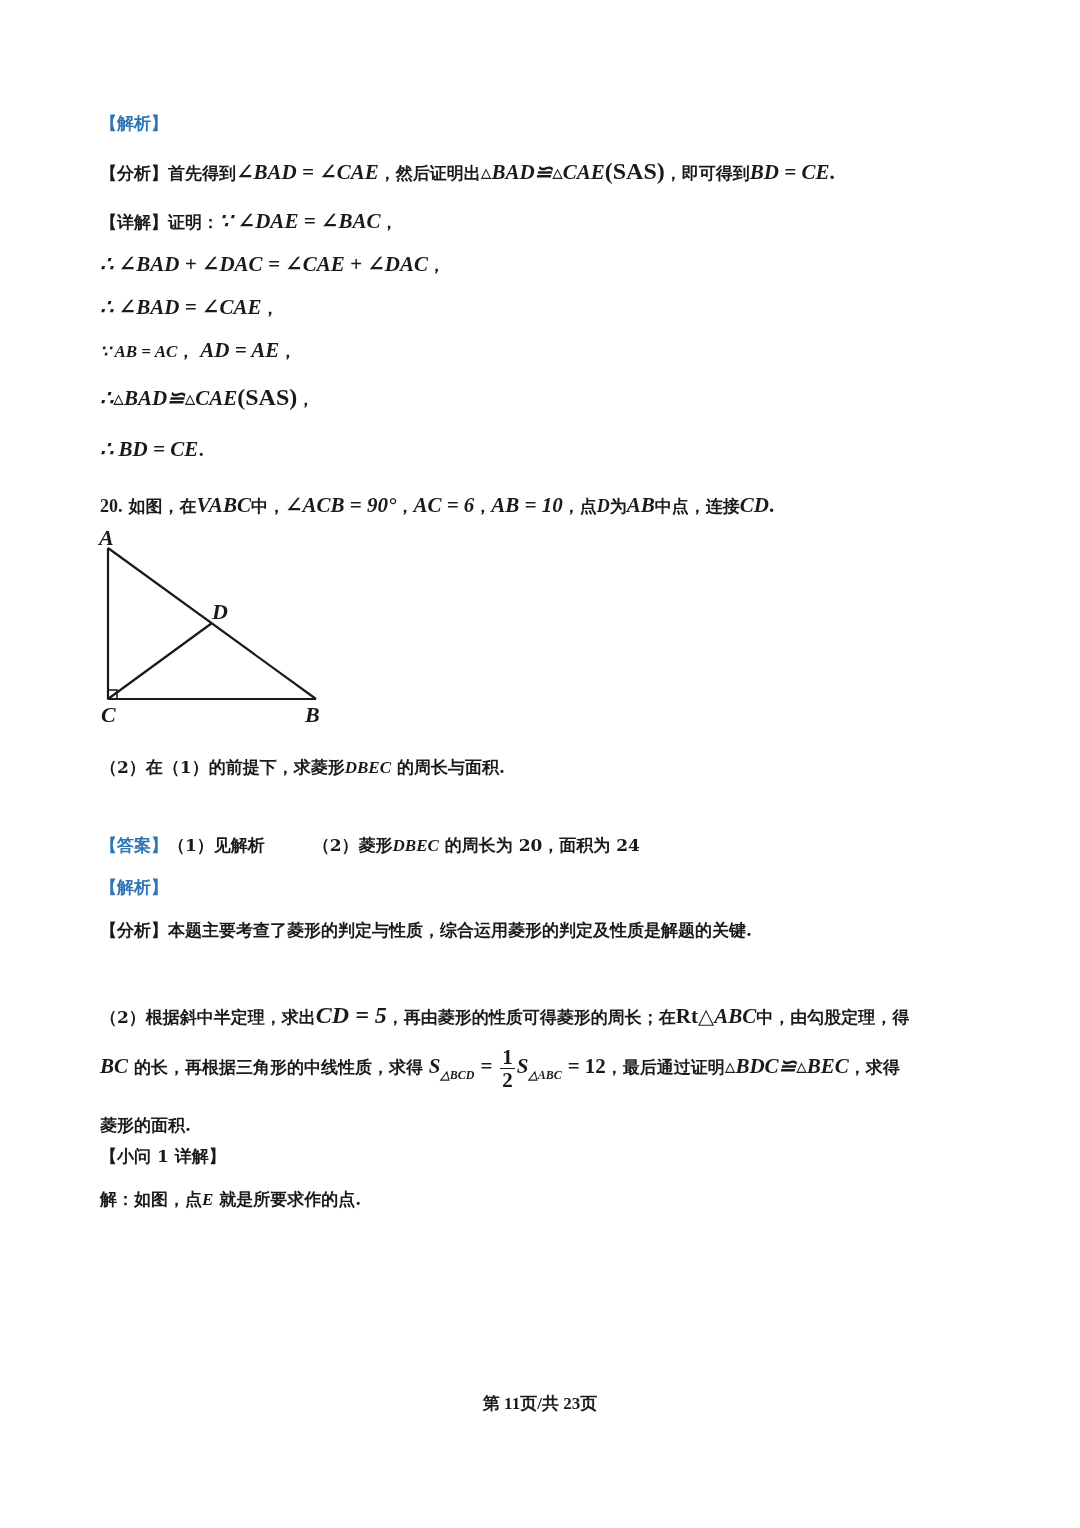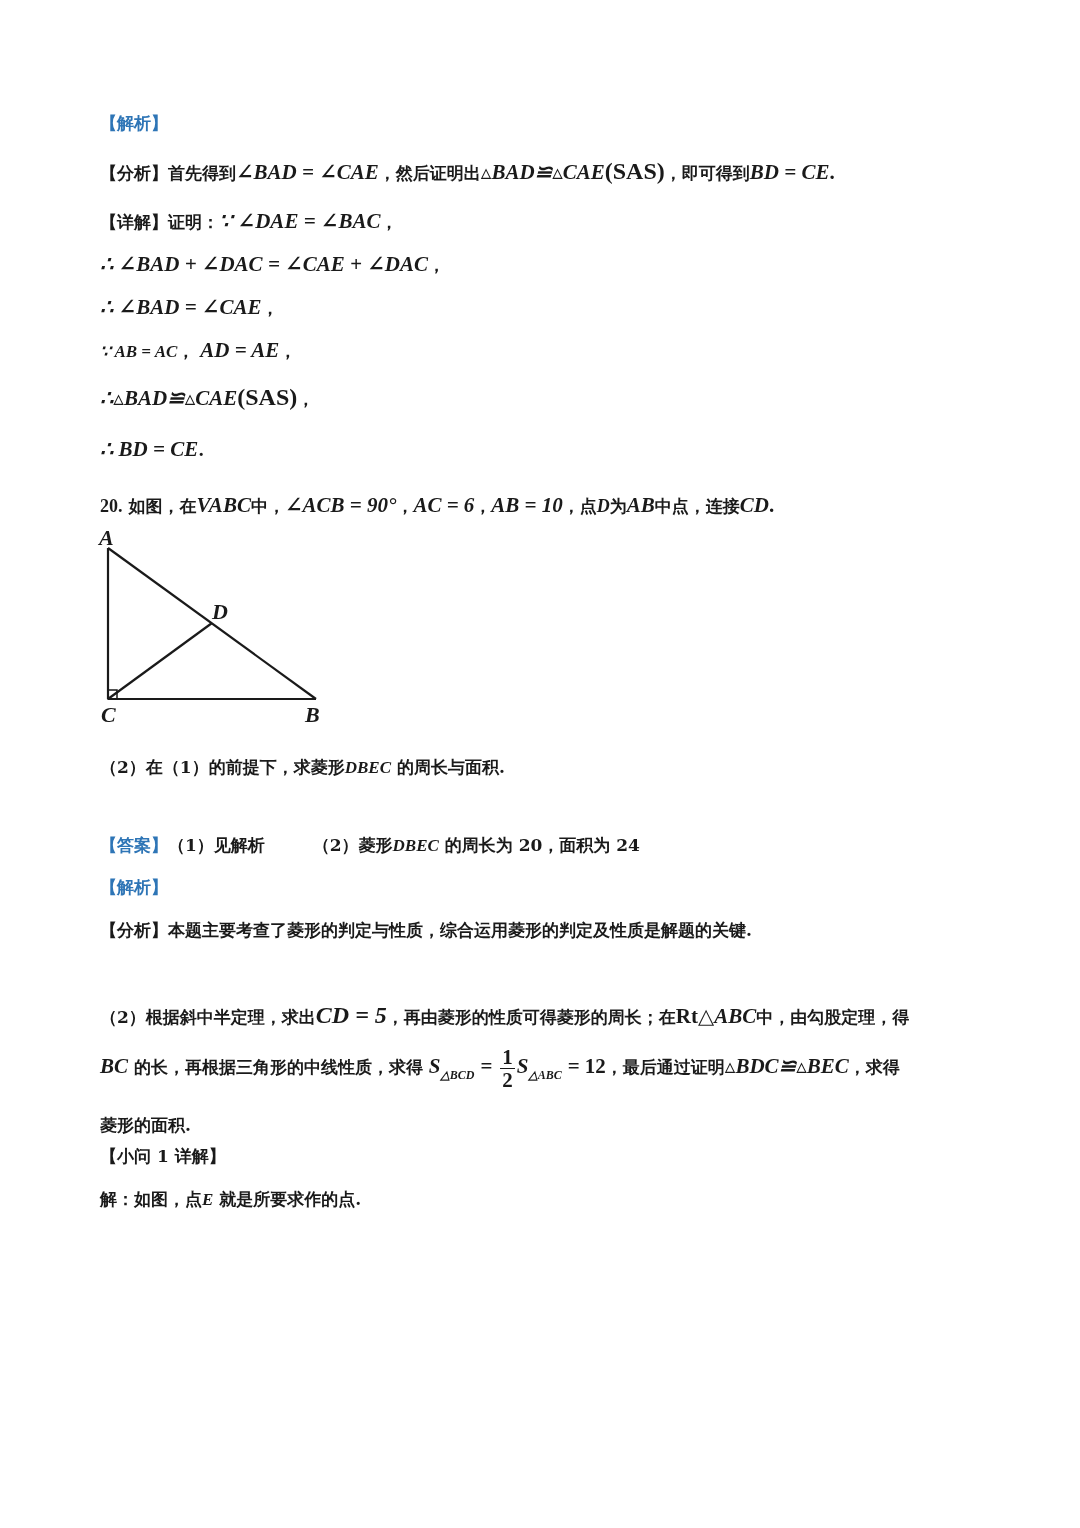--- a/index.html
+++ b/index.html
@@ -102,13 +102,14 @@
     <span class="frac"><span class="num">1</span><span>2</span></span><span class="m">S</span><span class="sub">△ABC</span>
     <span class="mr">= 12</span><span>，最后通过证明</span><span class="m">▵BDC≌▵BEC</span><span>，求得</span>
   </div>
   <div class="line" style="top:1112px;">菱形的面积.</div>
 
   <div class="line" style="top:1143px;">【小问 1 详解】</div>
   <div class="line" style="top:1186px;">
     <span>解：如图，点</span><span class="m" style="font-size:17px">E</span> <span>就是所要求作的点.</span>
   </div>
 
+  <div class="footer">第 11页/共 23页</div>
 </div>
 
 </body></html>

